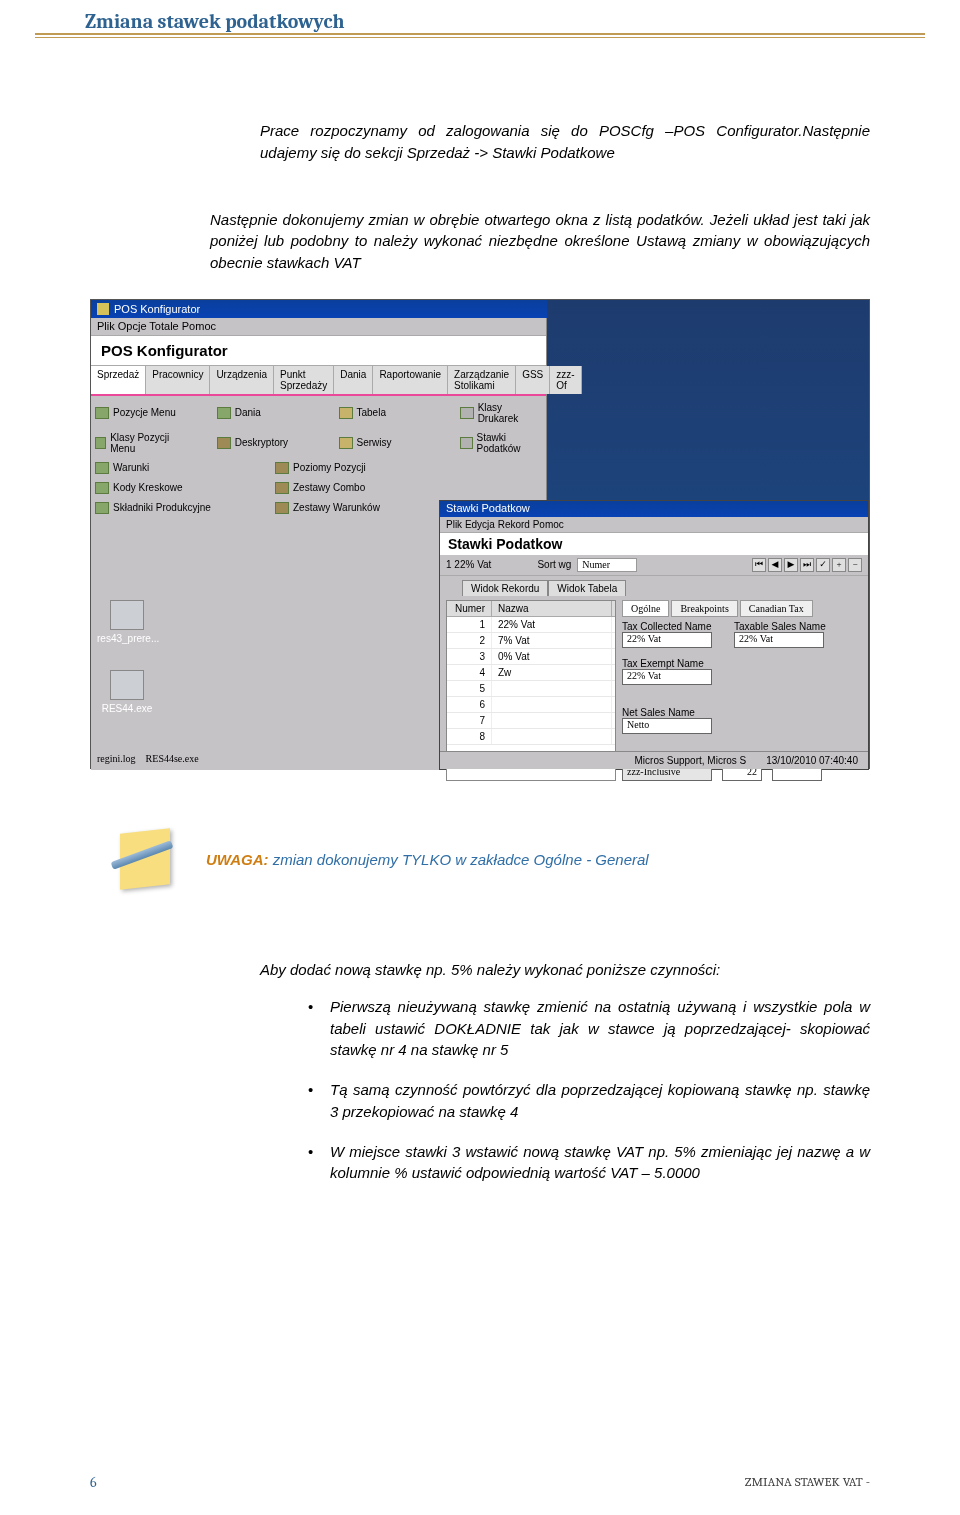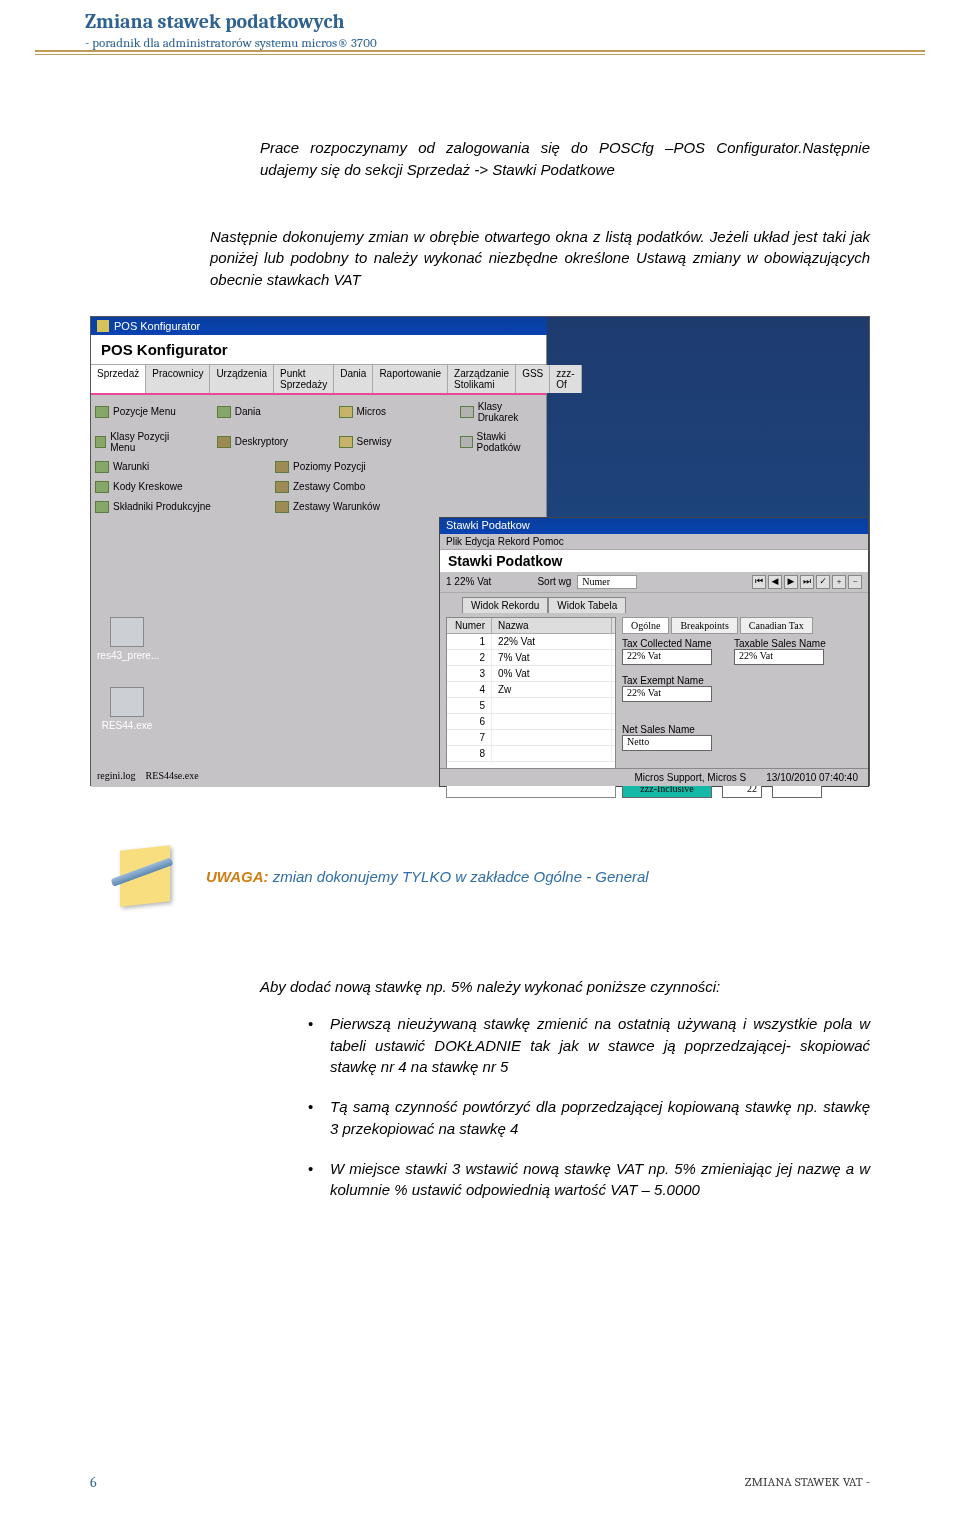--- a/index.html
+++ b/index.html
@@ -105,21 +105,21 @@
   .ss-table .drow div { padding:2px 6px; border-right:1px solid #eee;}
   .ss-table .c1{width:45px;text-align:right;} .ss-table .c2{width:120px;}
   .ss-right { flex:1; font:10px Tahoma,sans-serif; }
   .ss-right .tabs3 { display:flex; gap:2px; margin-bottom:4px;}
   .ss-right .tabs3 span { padding:2px 8px; border:1px solid #999; background:#efefef; font:10px Tahoma;}
   .ss-right .tabs3 span.active { background:#fff;}
   .ss-field-row { display:flex; gap:22px; margin:4px 0 2px 0;}
   .ss-field { display:flex; flex-direction:column; }
   .ss-input { width:90px; height:16px; border:1px solid #666; background:#fff; padding:0 4px; font:10px Tahoma;}
   .ss-field-row2 { display:flex; gap:10px; margin-top:20px;}
-  .ss-sel { width:90px; height:16px; border:1px solid #666; background:#14b8a6; font:10px Tahoma; padding:0 4px;text-align:center;}
+  .ss-sel { width:90px; height:16px; border:1px solid #666; background:#e5e5e5; font:10px Tahoma; padding:0 4px;}
   .ss-status { position:absolute; bottom:0; left:0; right:0; height:18px;
     background:#c6c3c6; border-top:1px solid #888; font:10px Tahoma,sans-serif;
     display:flex; justify-content:flex-end; align-items:center; gap:20px; padding:0 10px;}
 
   .note-row {
     display:flex; align-items:center; gap:20px; margin:60px 0 0 20px;
   }
   .note-icon {
     width:76px; height:62px; position:relative; flex-shrink:0;
   }
@@ -173,38 +173,38 @@
   }
   .footer .pn { color:#2e6290; font-size:14px;}
   .footer .ft { color:#404040; font-size:13px;}
   .hr-line { border:none; border-top:1px solid #c09b54; margin:2px 0;}
 </style>
 </head>
 <body>
 
 <div class="header">
   <div class="header-title">Zmiana stawek podatkowych</div>
-  <div class="header-sub">- poradnik dla administratorów systemu micros® 3700</div>
 </div>
 <div style="margin:0 35px;">
     <hr class="hr-line">
   </div>
 
 <div class="content">
 
   <div class="para" style="margin-left:170px;">Prace rozpoczynamy od zalogowania się do POSCfg –POS Configurator.Następnie udajemy się do sekcji Sprzedaż -&gt; Stawki Podatkowe</div>
 
   <div class="para2" style="margin-left:120px;">Następnie dokonujemy zmian w obrębie otwartego okna z listą podatków. Jeżeli układ jest taki jak poniżej lub podobny to należy wykonać niezbędne określone Ustawą zmiany w obowiązujących obecnie stawkach VAT</div>
 
   <div class="screenshot">
     <div class="ss-topbar">
       <div class="tbicon"></div>
       <span>POS Konfigurator</span>
     </div>
     <div class="ss-winpanel">
+      <div class="ss-menubar">Plik   Opcje   Totale   Pomoc</div>
       <div class="ss-title2">POS Konfigurator</div>
       <div class="ss-tabs">
         <div class="ss-tab active">Sprzedaż</div>
         <div class="ss-tab">Pracownicy</div>
         <div class="ss-tab">Urządzenia</div>
         <div class="ss-tab">Punkt Sprzedaży</div>
         <div class="ss-tab">Dania</div>
         <div class="ss-tab">Raportowanie</div>
         <div class="ss-tab">Zarządzanie Stolikami</div>
         <div class="ss-tab">GSS</div>
@@ -215,21 +215,21 @@
           <div class="ss-cell">
               <div class="ss-ic"></div>
               <span>Pozycje Menu</span>
             </div>
           <div class="ss-cell">
               <div class="ss-ic"></div>
               <span>Dania</span>
             </div>
           <div class="ss-cell">
               <div class="ss-ic" style="background:#c7b36a"></div>
-              <span>Micros</span>
+              <span>Tabela</span>
             </div>
           <div class="ss-cell">
               <div class="ss-ic" style="background:#b2b2b2"></div>
               <span>Klasy Drukarek</span>
             </div>
         </div>
         <div class="ss-row">
           <div class="ss-cell">
               <div class="ss-ic"></div>
               <span>Klasy Pozycji Menu</span>

